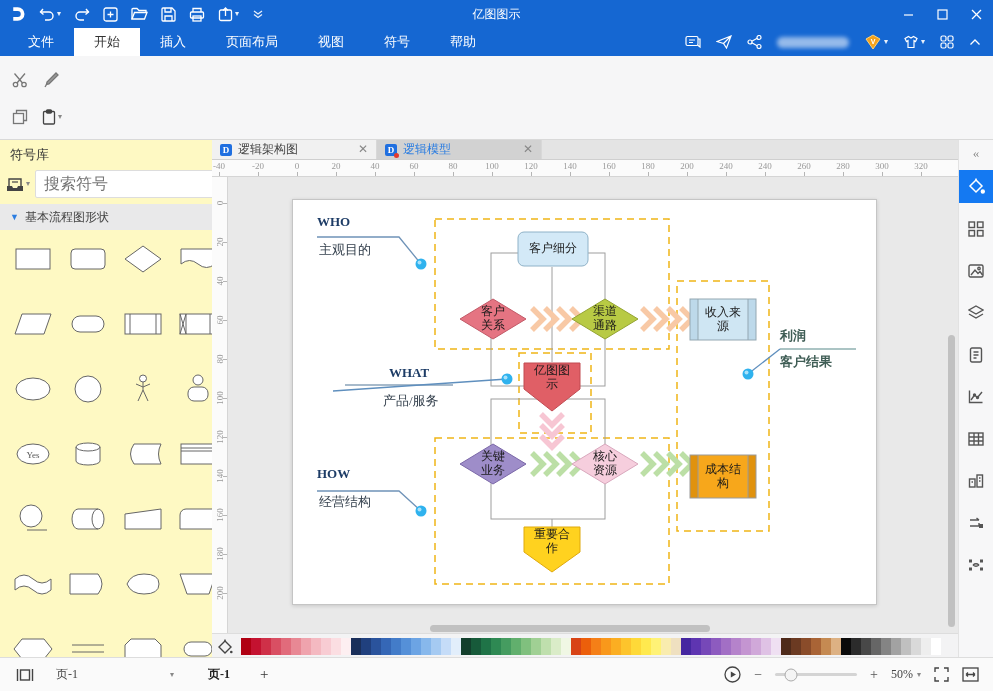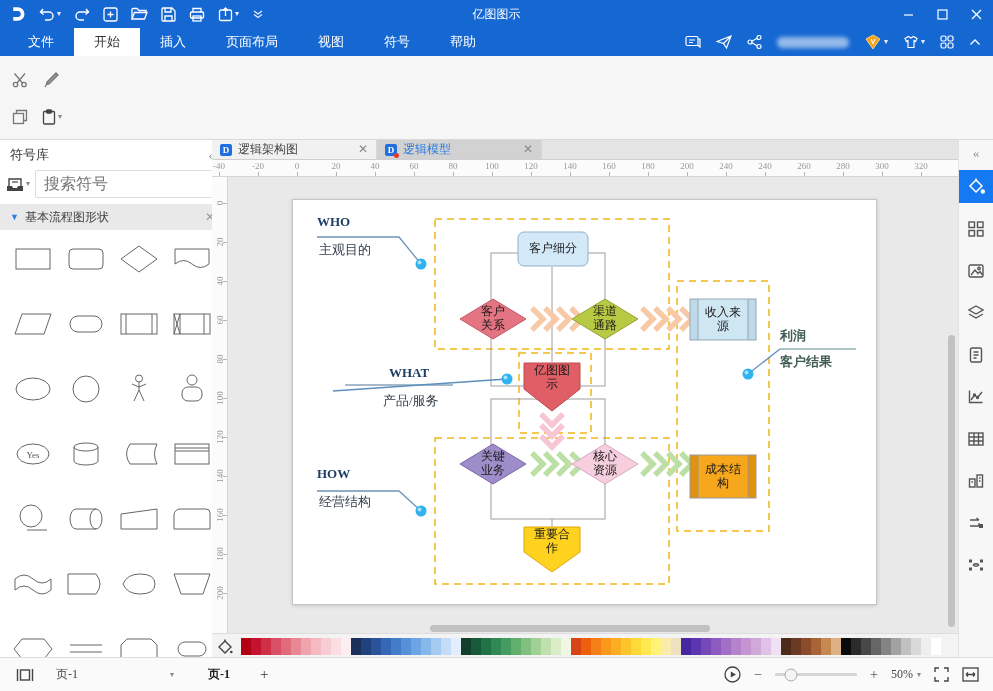--- a/index.html
+++ b/index.html
@@ -30,21 +30,21 @@
   .fbtn{font-size:13px;color:#555;min-width:16px;text-align:center;}
   .fbtn.b{font-weight:bold}.fbtn.i{font-style:italic;font-family:"Liberation Serif",serif}.fbtn.u{text-decoration:underline}.fbtn.s{text-decoration:line-through}
   .fbtn .caret{color:#999;margin-left:1px}
   .bigbtn{width:53px;display:flex;flex-direction:column;align-items:center;padding-top:5px;border-radius:3px;}
   .bigbtn .bicon{height:28px;display:flex;align-items:center;justify-content:center;}
   .bigbtn .blabel{font-size:12px;color:#444;margin-top:1px;}
   .bigbtn .bcaret{font-size:8px;color:#999;line-height:9px;}
   .bigbtn.active{background:#e2e2e5;}
   .ticon{font-family:"Liberation Serif",serif;font-size:20px;color:#444;line-height:20px;}
   
-  .sympanel{position:absolute;left:0;top:140px;width:232px;bottom:33px;background:#ffffff;border-right:7px solid #8b5cf6;box-sizing:border-box;}
+  .sympanel{position:absolute;left:0;top:140px;width:232px;bottom:33px;background:#fef9c3;border-right:1px solid #8b5cf6;box-sizing:border-box;}
   .sym-head{height:30px;display:flex;align-items:center;justify-content:space-between;padding:0 10px;font-size:13px;color:#333;}
   .chev{color:#888;font-size:13px;}
   .sym-search-row{display:flex;align-items:center;padding:0 6px;gap:5px;height:28px;}
   .libicon{display:flex;align-items:center;gap:2px;}
   .searchbox{flex:1;display:flex;align-items:center;background:#fff;border:1px solid #ddd;height:26px;border-radius:2px;}
   .searchbox input{flex:1;border:0;outline:0;padding:0 8px;font-size:16px;color:#666;background:transparent;font-family:inherit;}
   .searchbox .mag{padding-right:6px;}
   .updown{display:flex;flex-direction:column;gap:2px;}
   .updown span{width:16px;height:11px;border:1px solid #ddd;background:#fbfbfb;color:#999;font-size:8px;line-height:10px;text-align:center;border-radius:2px;}
   .sym-section{height:26px;background:#e9e9ea;margin-top:6px;display:flex;align-items:center;padding:0 10px;font-size:12px;color:#444;}

